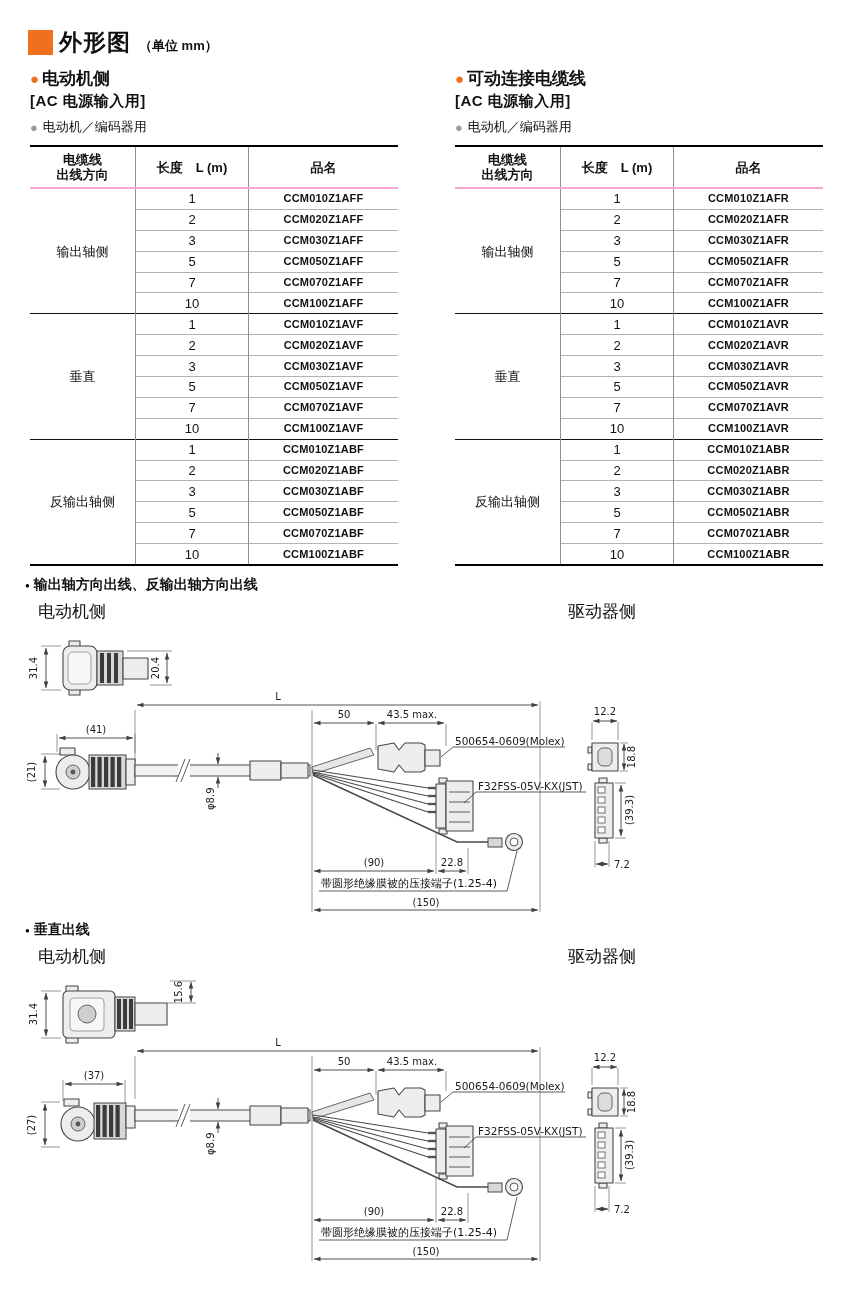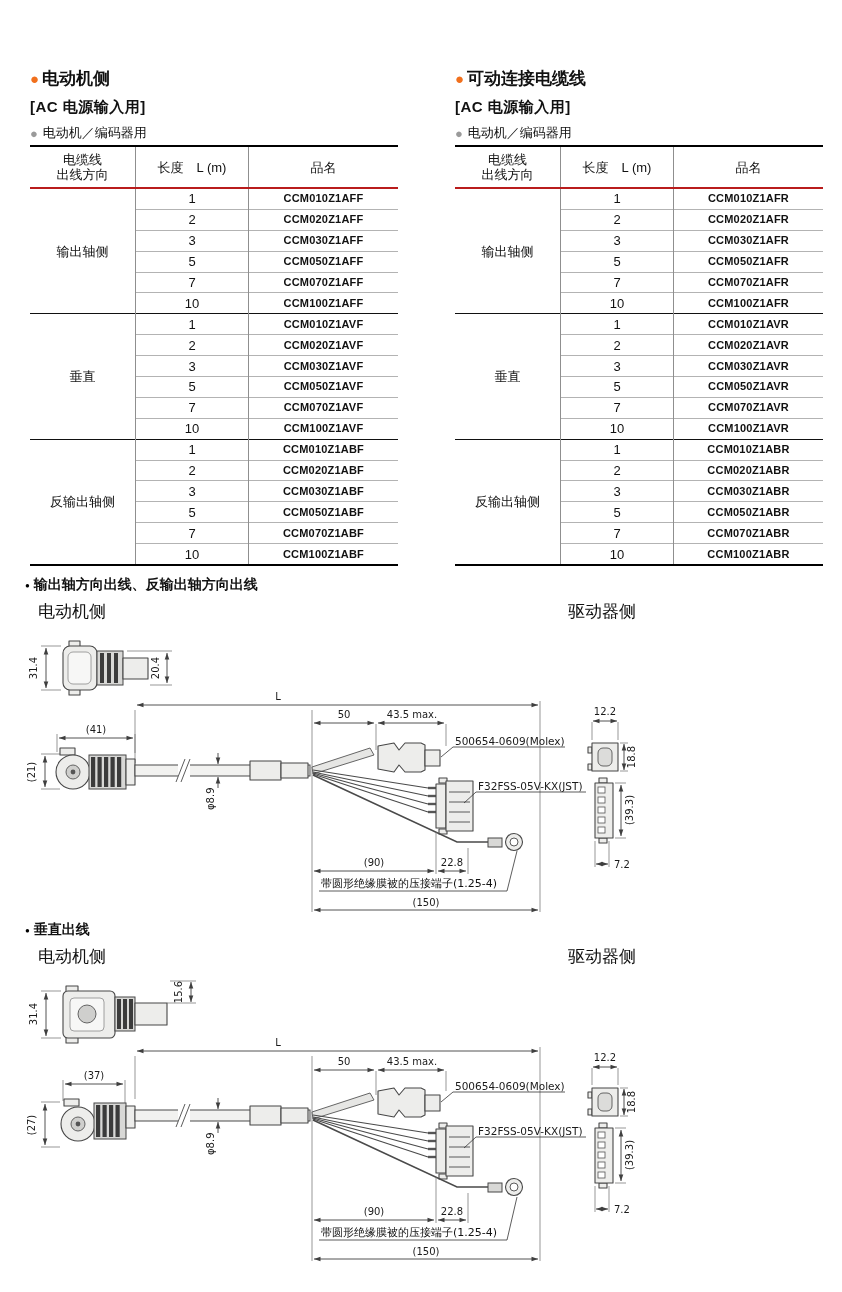--- a/index.html
+++ b/index.html
@@ -12,27 +12,27 @@
   .title-square{width:25px;height:25px;background:#f1701d;margin-right:6px}
   .title-text{font-size:23px;font-weight:bold;letter-spacing:1px}
   .unit-note{font-size:13px;font-weight:bold;margin-left:8px;margin-top:7px}
 
   
   .col-head{width:400px}
   .bullet-line{display:flex;align-items:center}
   .b-orange{color:#f1701d;font-size:15px;margin-right:3px;line-height:1}
   .b-gray{color:#9a9a9a;font-size:13px;margin-right:5px;line-height:1}
   .cable-title{font-size:17px;font-weight:bold}
-  .ac-note{font-size:15px;font-weight:bold;margin-top:8px;letter-spacing:.5px}
+  .ac-note{font-size:15px;font-weight:bold;margin-top:2px;letter-spacing:.5px}
   .usage-line{font-size:13px;margin-top:7px}
 
   
   .spec-table{border-collapse:collapse;table-layout:fixed;width:366px;
               border-top:2px solid #000;border-bottom:2px solid #000;font-size:13px}
-  .spec-table th{font-weight:normal;height:40px;border-bottom:2px solid #b91c1c;
+  .spec-table th{font-weight:bold;height:40px;border-bottom:2px solid #f9a8d4;
                  line-height:15px;padding:0;text-align:center}
   .spec-table td{height:19.9px;padding:0;text-align:center;border-top:1px solid #b3b3b3;line-height:1}
   .spec-table tr.group-start td{border-top:1px solid #111}
   .spec-table .col-dir{width:105px}
   .spec-table .col-len{width:112px;border-left:1px solid #8f8f8f}
   .spec-table .col-name{width:149px;border-left:1px solid #8f8f8f}
   .spec-table td.col-name{font-weight:bold;font-size:11px;letter-spacing:.2px}
 
   
   .sec-head{font-size:14px;font-weight:bold;display:flex;align-items:center}
@@ -61,20 +61,25 @@
   .pin{stroke:#555;stroke-width:2.4}
   .lead{fill:#e6e6e4;stroke:#555;stroke-width:.9}
   .ldr{stroke:#333;stroke-width:.8;fill:none}
   .win{fill:#fff;stroke:#555;stroke-width:.8}
 </style>
 </head>
 <body>
 
 <div id="page">
 
+  <div class="abs doc-title">
+    <span class="title-square"></span>
+    <span class="title-text">外形图</span>
+    <span class="unit-note">（单位 mm）</span>
+  </div>
 
   <div class="abs col-head" style="left:30px;top:67px">
     <div class="bullet-line cable-title">
       <span class="b-orange">●</span>
       <span>电动机侧</span>
     </div>
     <div class="ac-note">[AC 电源输入用]</div>
     <div class="bullet-line usage-line">
       <span class="b-gray">●</span>
       <span>电动机／编码器用</span>

